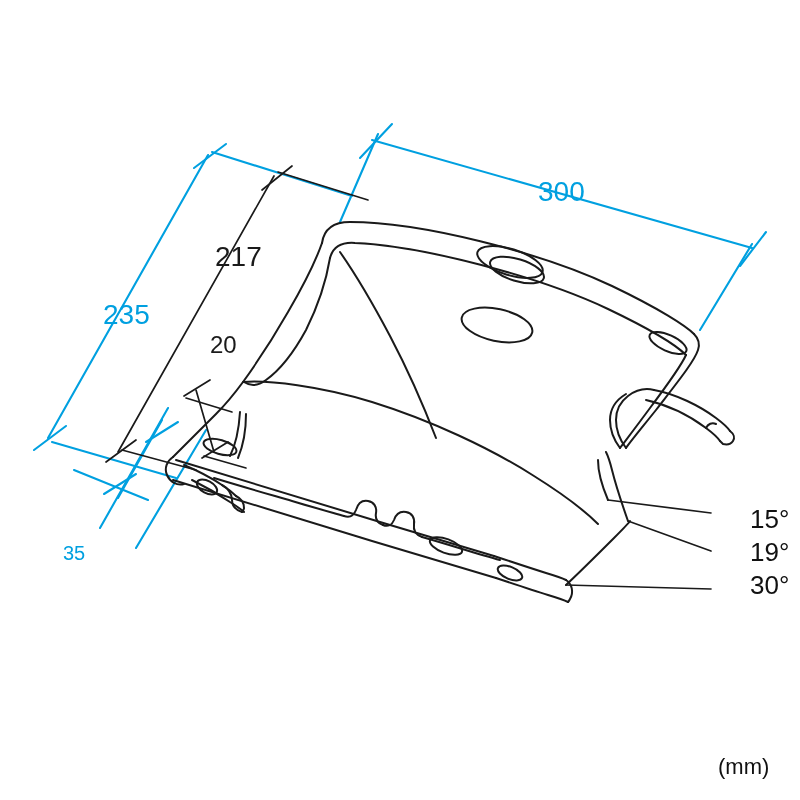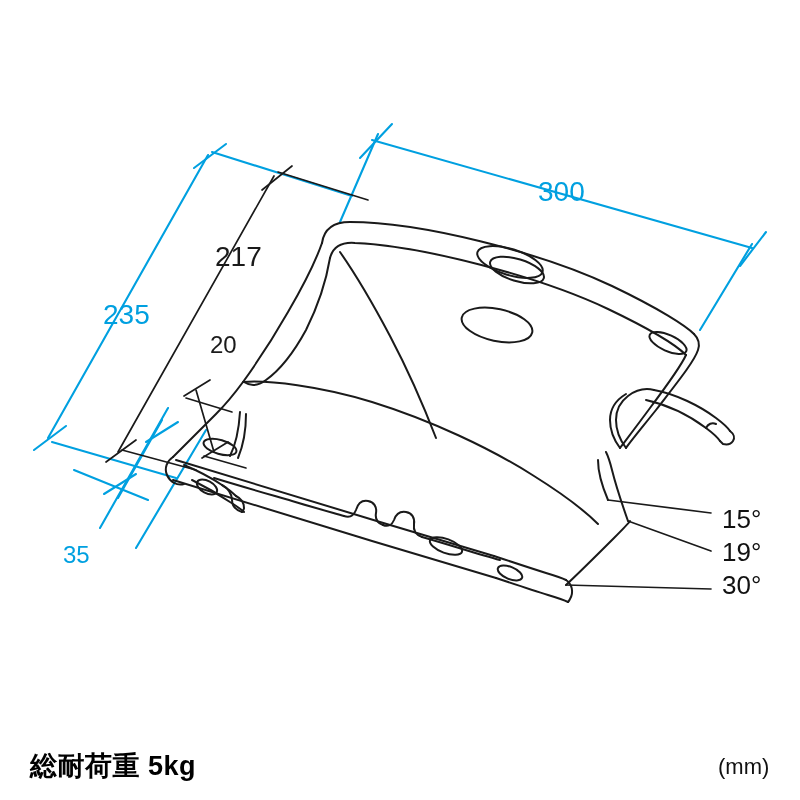--- a/index.html
+++ b/index.html
@@ -59,20 +59,21 @@
     top: 506px;
     display: flex;
     flex-direction: column;
     gap: 7px;
   }
   .angle-item {
     font-size: 26px;
     color: #111111;
     line-height: 1;
     white-space: nowrap;
+    margin-left: 28px;
   }
 </style>
 </head>
 <body>
 
 <div id="page">
 
   <svg id="drawing" viewBox="0 0 800 800">
 
     <g fill="none" stroke="#00a0e0" stroke-width="2.1" stroke-linecap="round">
@@ -255,25 +256,24 @@
   </svg>
 
   <div class="dim-label dim-cyan" style="left:538px; top:178px; font-size:28px;">300</div>
 
   <div class="dim-label dim-cyan" style="left:103px; top:277px; font-size:28px;margin-top:24px;">235</div>
 
   <div class="dim-label dim-black" style="left:200px; top:243px; font-size:28px;margin-left:15px;">217</div>
 
   <div class="dim-label dim-black" style="left:210px; top:333px; font-size:24px;">20</div>
 
-  <div class="dim-label dim-cyan" style="left:63px; top:543px; font-size:24px;">35</div>
+  <div class="dim-label dim-cyan" style="left:63px; top:543px; font-size:20px;">35</div>
 
   <div class="angle-stack">
     <div class="angle-item">15°</div>
     <div class="angle-item">19°</div>
     <div class="angle-item">30°</div>
   </div>
 
-  <div id="load-note">総耐荷重 5kg</div>
 
   <div id="unit-note">(mm)</div>
 
 </div>
 
 </body></html>

